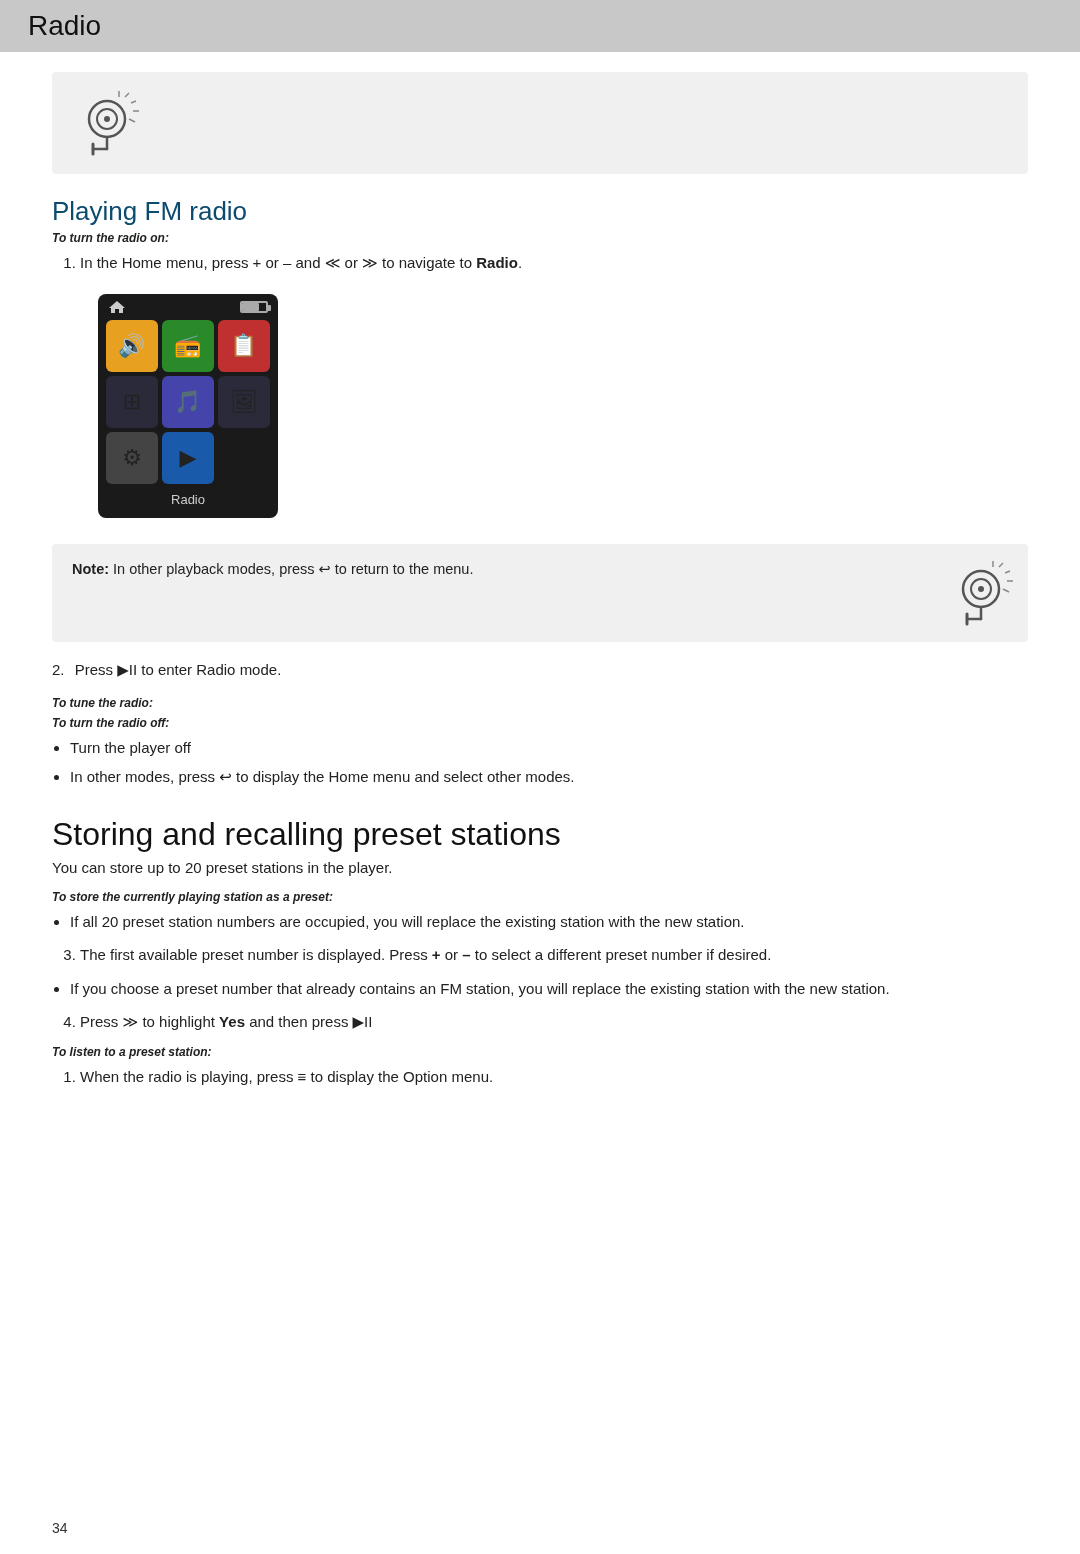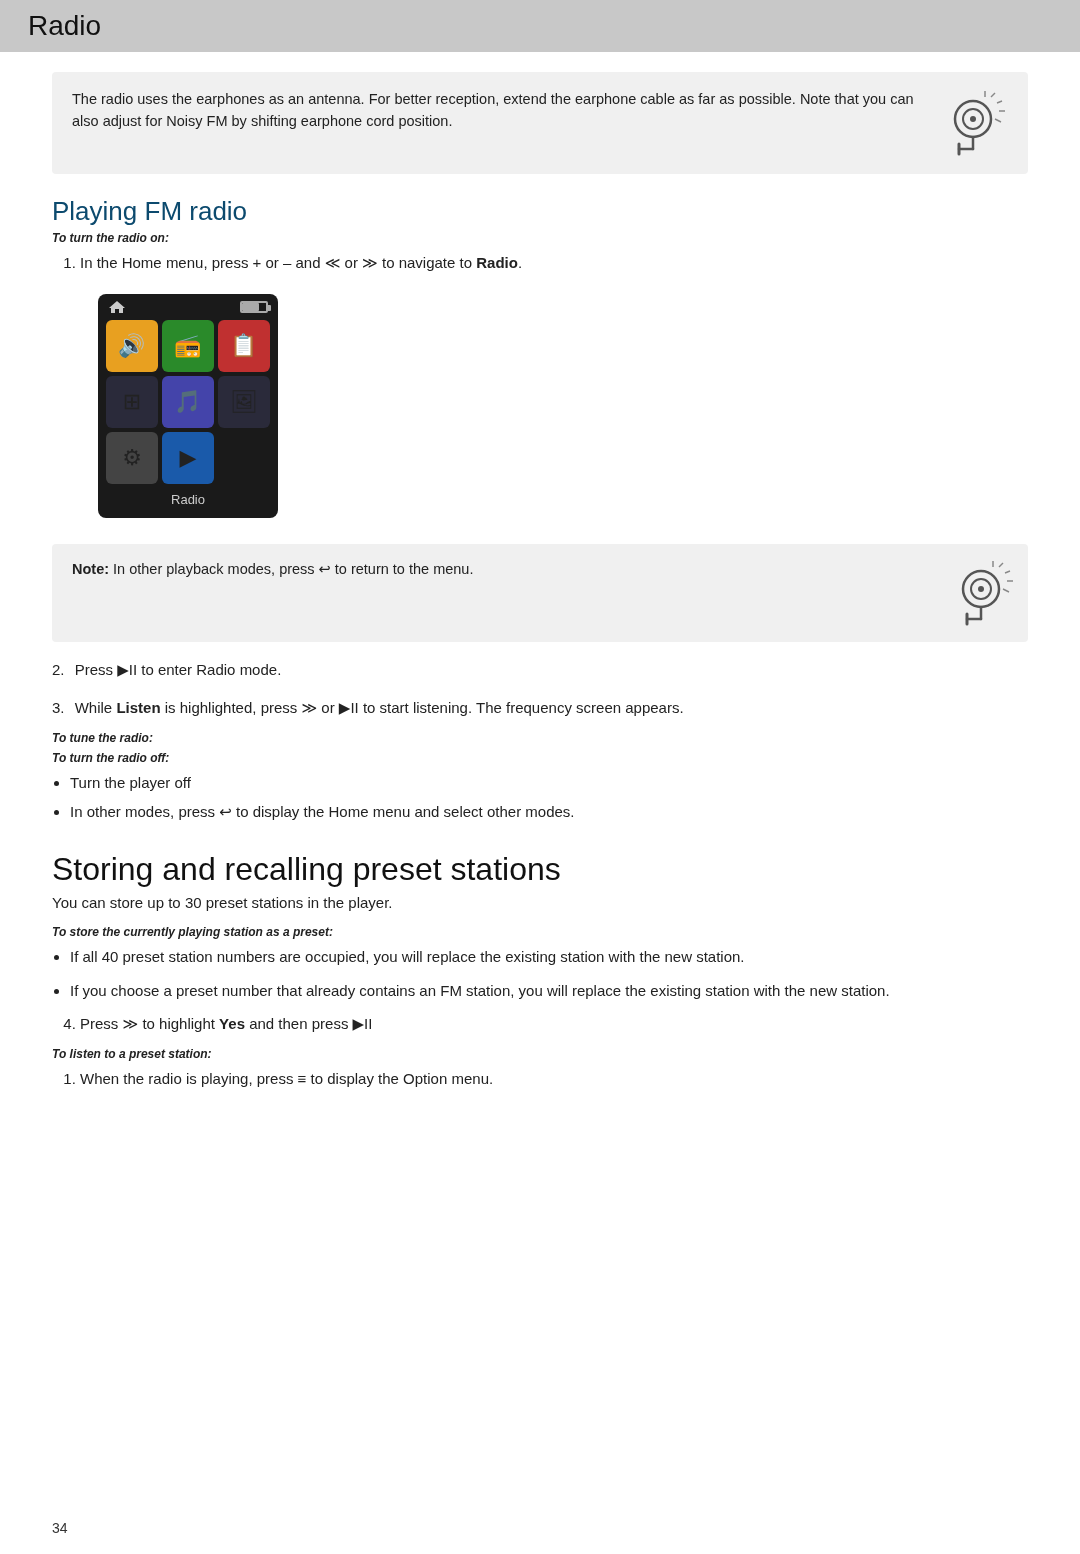--- a/index.html
+++ b/index.html
@@ -227,21 +227,20 @@
 </head>
 <body>
 
 <div class="page-header">
   <h1>Radio</h1>
 </div>
 
 <div class="content">
 
   <div class="info-box">
-    <div class="info-box-text">The radio uses the earphones as an antenna. For better reception, extend the earphone cable as far as possible. Note that you can also adjust for Noisy FM by shifting earphone cord position.</div>
     <div class="antenna-icon">
 
       <svg class="ear-icon-svg" viewBox="0 0 68 68" xmlns="http://www.w3.org/2000/svg">
         <circle cx="34" cy="30" r="18" fill="none" stroke="#555" stroke-width="2.5"></circle>
         <circle cx="34" cy="30" r="10" fill="none" stroke="#555" stroke-width="2"></circle>
         <circle cx="34" cy="30" r="3" fill="#555"></circle>
         <line x1="34" y1="48" x2="34" y2="60" stroke="#555" stroke-width="2.5" stroke-linecap="round"></line>
         <line x1="34" y1="60" x2="20" y2="60" stroke="#555" stroke-width="2.5" stroke-linecap="round"></line>
         <line x1="20" y1="55" x2="20" y2="65" stroke="#555" stroke-width="3" stroke-linecap="round"></line>
 
@@ -312,42 +311,43 @@
     </div>
   </div>
 
   <p class="step" style="margin-left: 0;">
     <span style="margin-right:6px;">2.</span>
     <span>Press ▶II to enter Radio mode.</span>
   </p>
 
   <div class="spacer"></div>
 
-  <p class="step">
-    <span style="margin-right:6px;">3.</span>
-    <span>While <strong>Listen</strong> is highlighted, press ≫ or ▶II to start listening. The frequency screen appears.</span>
-  </p>
 
   <p class="subsection-title" style="margin-top:12px;">To tune the radio:</p>
 
   <p class="subsection-title">To turn the radio off:</p>
   <ul class="bullet-list">
     <li>Turn the player off</li>
     <li>In other modes, press ↩ to display the Home menu and select other modes.</li>
   </ul>
 
   <h2 class="big-section-title">Storing and recalling preset stations</h2>
-  <p class="section-desc">You can store up to 30 preset stations in the player.</p>
+  <p class="section-desc">You can store up to 20 preset stations in the player.</p>
 
   <p class="subsection-title">To store the currently playing station as a preset:</p>
 
   <ul class="bullet-list">
-    <li>If all 40 preset station numbers are occupied, you will replace the existing station with the new station.</li>
+    <li>If all 20 preset station numbers are occupied, you will replace the existing station with the new station.</li>
   </ul>
 
+  <ol class="step-ol" start="3">
+    <li>
+      <span>The first available preset number is displayed. Press <strong>+</strong> or <strong>–</strong> to select a different preset number if desired.</span>
+    </li>
+  </ol>
   <ul class="bullet-list">
     <li>If you choose a preset number that already contains an FM station, you will replace the existing station with the new station.</li>
   </ul>
 
   <ol class="step-ol" start="4">
     <li>
       <span>Press ≫ to highlight <strong>Yes</strong> and then press ▶II</span>
     </li>
   </ol>
 

